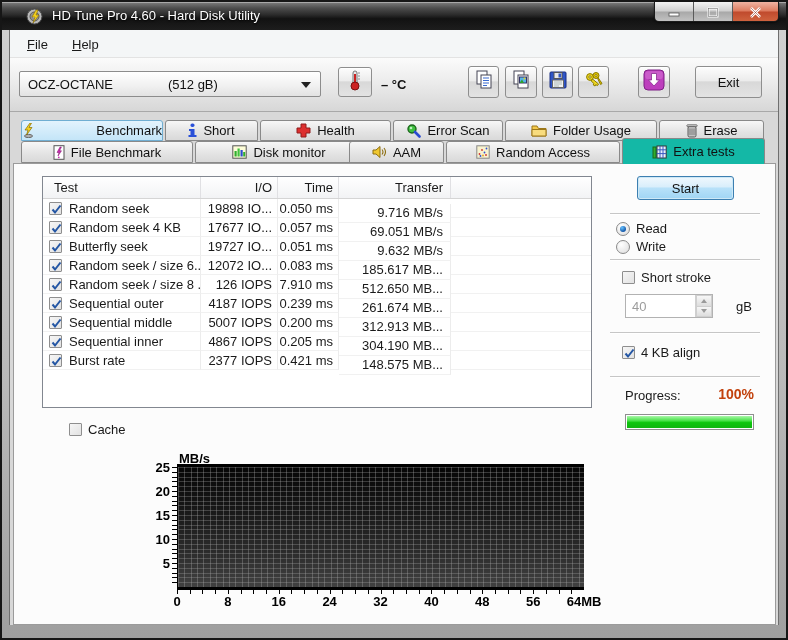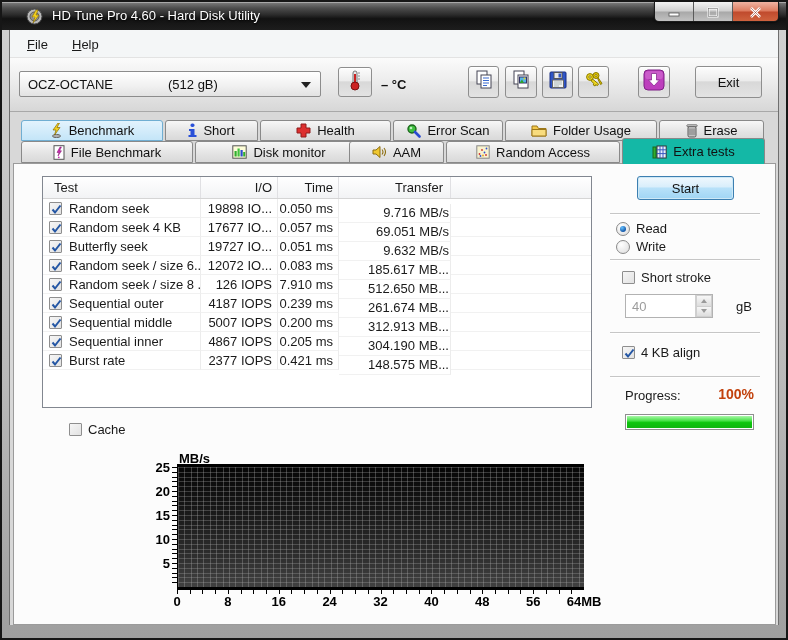--- a/index.html
+++ b/index.html
@@ -56,21 +56,21 @@
   .exit-btn { font-size:13px; color:#111; }
 
   
   .dialog { position:absolute; left:0; top:82px; width:100%; height:513px; background:#d8d8d8; }
   .tab { position:absolute; height:21px; border:1px solid #898989; border-radius:3px 3px 0 0;
     background:linear-gradient(180deg,#f7f7f7,#e3e3e3 60%,#d9d9d9);
     display:flex; align-items:center; justify-content:center; gap:6px;
     font-size:13px; color:#111; cursor:default; }
   .tab.row1 { top:8px; }
   .tab.row2 { top:29px; height:22px; }
-  .tab.hilite { background:linear-gradient(180deg,#e3f3fd,#c4e5f8); border-color:#70aed2; }
+  .tab.hilite { background:linear-gradient(180deg,#e3f3fd,#c4e5f8); border-color:#70aed2;justify-content:space-between; }
   .tab.active { top:26px; height:26px; background:#14b8a6; border-bottom:none; z-index:5;
     font-size:13px; }
   .tab .ticon { display:flex; }
 
   .page { position:absolute; left:3px; top:51px; width:763px; height:462px;
     background:#fcfcfc; border:1px solid #9b9b9b; }
 
   
   .rtable { position:absolute; left:28px; top:12px; width:550px; height:232px;
     border:1px solid #828790; background:#fff; font-size:13px; color:#1a1a1a; }
@@ -81,21 +81,21 @@
   .hc.c-io { width:77px; justify-content:flex-end; padding-right:5px; }
   .hc.c-time { width:61px; justify-content:flex-end; padding-right:5px; }
   .hc.c-tr { width:112px; justify-content:flex-end; padding-right:7px; }
   .hc.c-fill { flex:1; border-right:none; }
   .t-row { display:flex; height:19px; align-items:center; }
   .t-row .tc { height:100%; display:flex; align-items:center; border-right:1px solid #ececec;
     border-bottom:1px solid #f1f1f1; white-space:nowrap; overflow:hidden; }
   .tc.c-test { width:158px; padding-left:6px; gap:7px; }
   .tc.c-io { width:77px; justify-content:flex-end; padding-right:5px; }
   .tc.c-time { width:61px; justify-content:flex-end; padding-right:5px; }
-  .tc.c-tr { width:112px; justify-content:flex-end; padding-right:1px;margin-top:9px; }
+  .tc.c-tr { width:112px; justify-content:flex-end; padding-right:7px;margin-top:9px; }
   .tc.c-fill { flex:1; border-right:none; }
   .t-filler { display:flex; flex:1; }
   .t-filler .tc { border-bottom:none; height:auto; }
 
   
   .checkbox { width:13px; height:13px; border:1px solid #8e8e8e; border-radius:1px;
     background:linear-gradient(135deg,#f6f6f6,#e2e2e2); position:relative; flex:none; }
   .checkbox svg { position:absolute; left:1px; top:1px; }
   .radio { width:14px; height:14px; border:1px solid #8a8a8a; border-radius:50%;
     background:radial-gradient(circle at 35% 30%,#ffffff,#dcdcdc); position:relative; flex:none; }

